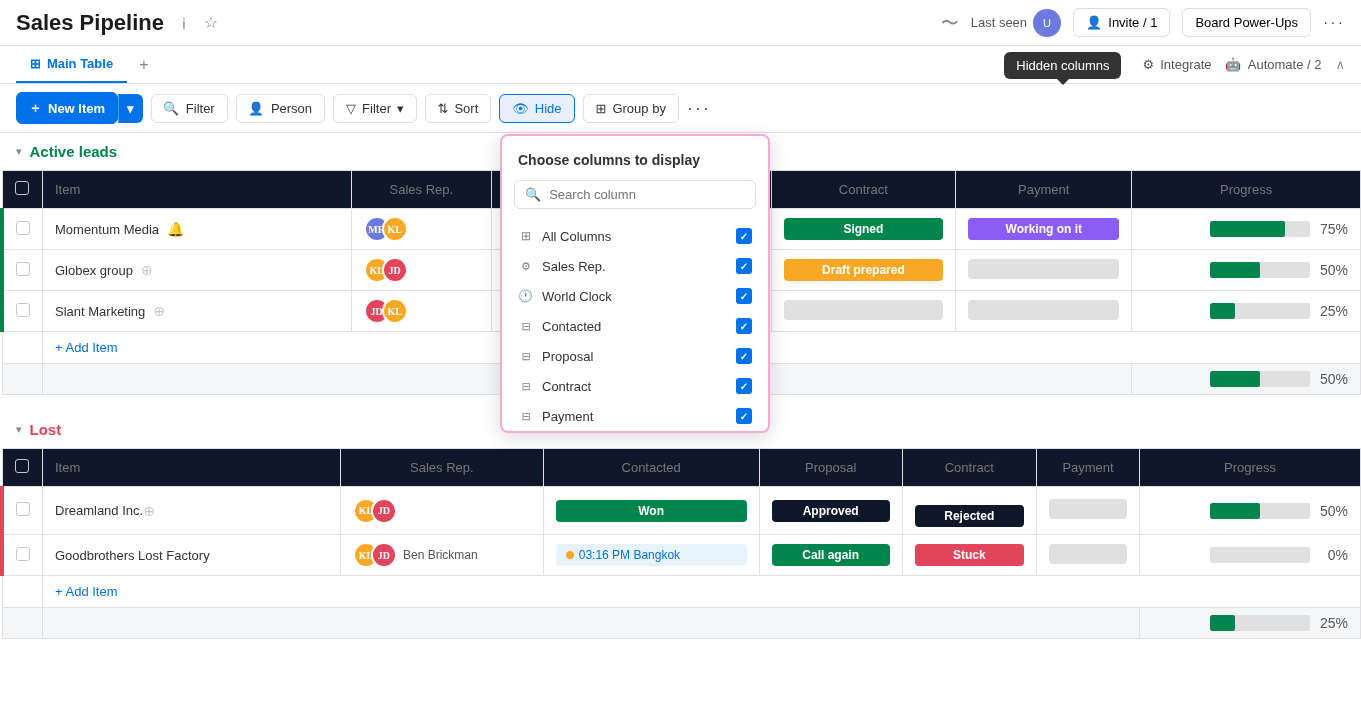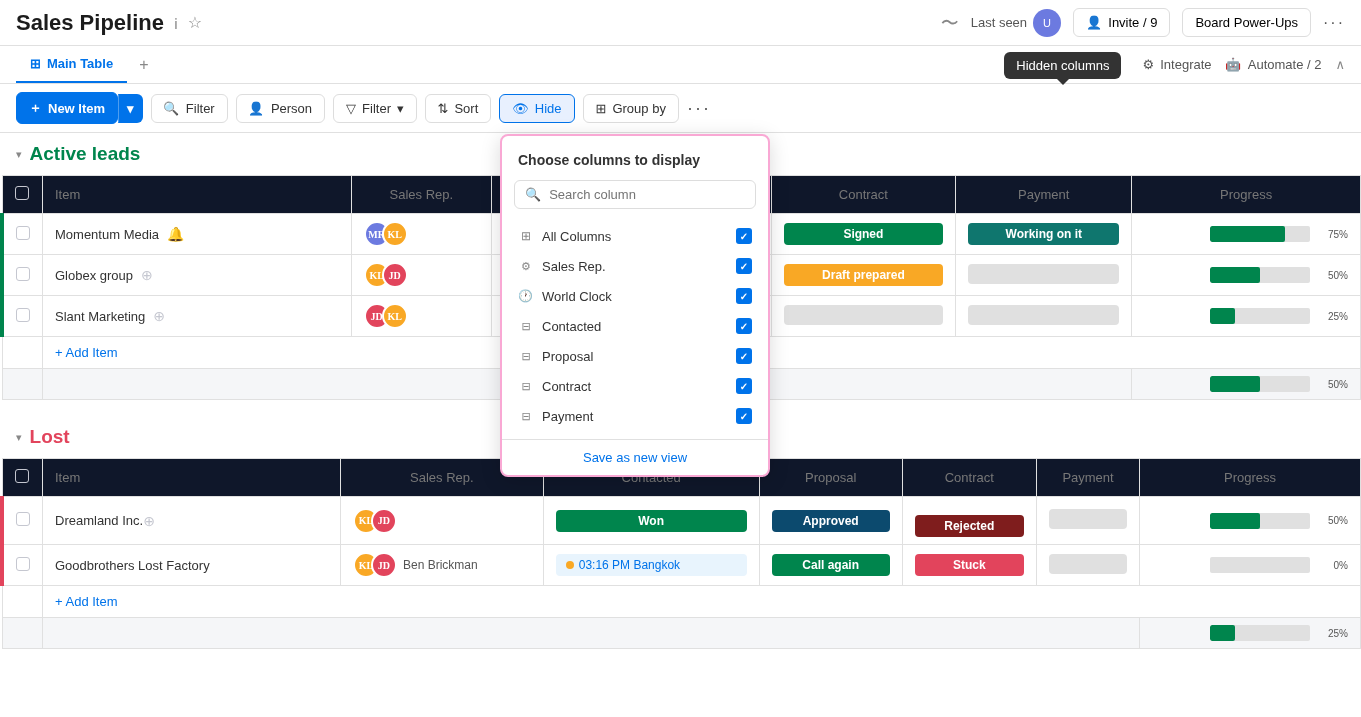--- a/index.html
+++ b/index.html
@@ -44,21 +44,21 @@
     .checkbox { width: 16px; height: 16px; border-radius: 3px; background: #0073ea; display: flex; align-items: center; justify-content: center; flex-shrink: 0; }
     .checkbox::after { content: '✓'; color: #fff; font-size: 10px; font-weight: 700; }
     .dropdown-footer { border-top: 1px solid #e0e0e0; padding: 10px 16px; text-align: center; font-size: 13px; color: #0073ea; cursor: pointer; margin-top: 8px; }
 
     
     .main-content { overflow: auto; height: calc(717px - 160px); }
 
     
     .section { margin-bottom: 0; }
     .section-header { display: flex; align-items: center; gap: 8px; padding: 10px 16px; cursor: pointer; }
-    .section-title { font-size: 19px; font-weight: 600; }
+    .section-title { font-size: 15px; font-weight: 600; }
     .section-title.active-leads { color: #00854d; }
     .section-title.lost { color: #e2445c; }
 
     
     .table-wrapper { overflow-x: auto; }
     table { width: 100%; border-collapse: collapse; font-size: 13px; }
     th { background: #0f172a; color: #777; font-weight: 500; padding: 10px 12px; text-align: center; border: 1px solid #e0e0e0; white-space: nowrap; }
     th.item-col { text-align: left; min-width: 220px; }
     th.salesrep-col { min-width: 100px; }
     td { border: 1px solid #e0e0e0; padding: 7px 12px; white-space: nowrap; }
@@ -70,64 +70,64 @@
     .avatar-group { display: flex; align-items: center; font-family: Liberation Serif, serif; }
     .avatar { width: 26px; height: 26px; border-radius: 50%; border: 2px solid #fff; overflow: hidden; display: flex; align-items: center; justify-content: center; font-size: 10px; font-weight: 600; color: #fff; flex-shrink: 0; }
     .avatar:not(:first-child) { margin-left: -8px; }
     .avatar.a1 { background: #6c7ae0; }
     .avatar.a2 { background: #f9a825; }
     .avatar.a3 { background: #e2445c; }
 
     
     .badge { display: inline-block; padding: 4px 12px; border-radius: 4px; font-size: 12px; font-weight: 600; color: #fff; text-align: center; width: 100%; }
     .badge.won { background: #00854d; }
-    .badge.approved { background: #0c4a6e; color: #fff; }
+    .badge.approved { background: #0f172a; color: #fff; }
     .badge.signed { background: #00854d; }
-    .badge.working { background: #0f766e; color: #fff; }
+    .badge.working { background: #8b5cf6; color: #fff; }
     .badge.draft { background: #f9a825; color: #fff; }
     .badge.negotiation { background: #f9a825; color: #fff; }
-    .badge.rejected { background: #7f1d1d; margin-top: 11px; }
+    .badge.rejected { background: #0f172a; margin-top: 11px; }
     .badge.call-again { background: #00854d; }
     .badge.stuck { background: #e2445c; }
 
     
     .progress-cell { display: flex; align-items: center; gap: 8px; justify-content: flex-end; }
     .progress-bar-bg { width: 100px; height: 16px; background: #e0e0e0; border-radius: 2px; overflow: hidden; flex-shrink: 0; }
     .progress-bar-fill { height: 100%; background: #00854d; border-radius: 2px; }
-    .progress-label { font-size: 10px; color: #555; min-width: 30px; text-align: right; }
+    .progress-label { font-size: 14px; color: #555; min-width: 30px; text-align: right; }
 
     
     .clock-badge { background: #e8f4fd; color: #0073ea; padding: 4px 10px; border-radius: 4px; font-size: 12px; display: flex; align-items: center; gap: 5px; }
     .clock-dot { width: 8px; height: 8px; border-radius: 50%; background: #f9a825; }
 
     
     .add-item-row td { color: #0073ea; cursor: pointer; padding: 8px 12px; }
 
     .section-spacer { height: 16px; }
 
     .more-dots { letter-spacing: 2px; font-size: 16px; cursor: pointer; color: #555; }
   </style>
 </head>
 <body>
 
 <div class="app-header">
-  <div style="display:flex;align-items:center;gap:10px;">
+  <div style="display:flex;align-items:center;gap:18px;">
     <span class="app-title">Sales Pipeline</span>
     <span style="color:#888;cursor:pointer;font-size:15px;">ℹ</span>
     <span style="color:#888;cursor:pointer;font-size:16px;">☆</span>
   </div>
   <div class="header-right">
     <span style="color:#888;font-size:18px;cursor:pointer;">〜</span>
     <div style="display:flex;align-items:center;gap:6px;">
       <span style="color:#555;font-size:13px;">Last seen</span>
       <div class="icon-circle">U</div>
     </div>
     <button class="header-btn">
       <span style="font-size:13px;">👤</span>
-      <span>Invite / 9</span>
+      <span>Invite / 1</span>
     </button>
     <button class="header-btn">
       <span>Board Power-Ups</span>
     </button>
     <span class="more-dots">···</span>
   </div>
 </div>
 
 <div class="tab-bar">
   <div class="tabs">
@@ -249,21 +249,20 @@
       </div>
 
       <div class="dropdown-item">
         <div class="dropdown-item-left">
           <div class="dropdown-item-icon" style="font-size:11px;">⊟</div>
           <span>Payment</span>
         </div>
         <div class="checkbox"></div>
       </div>
     </div>
-    <div class="dropdown-footer">Save as new view</div>
   </div>
 </div>
 
 <div class="main-content">
 
   <div class="section">
     <div class="section-header">
       <span style="font-size:11px;color:#888;">▾</span>
       <span class="section-title active-leads">Active leads</span>
     </div>

